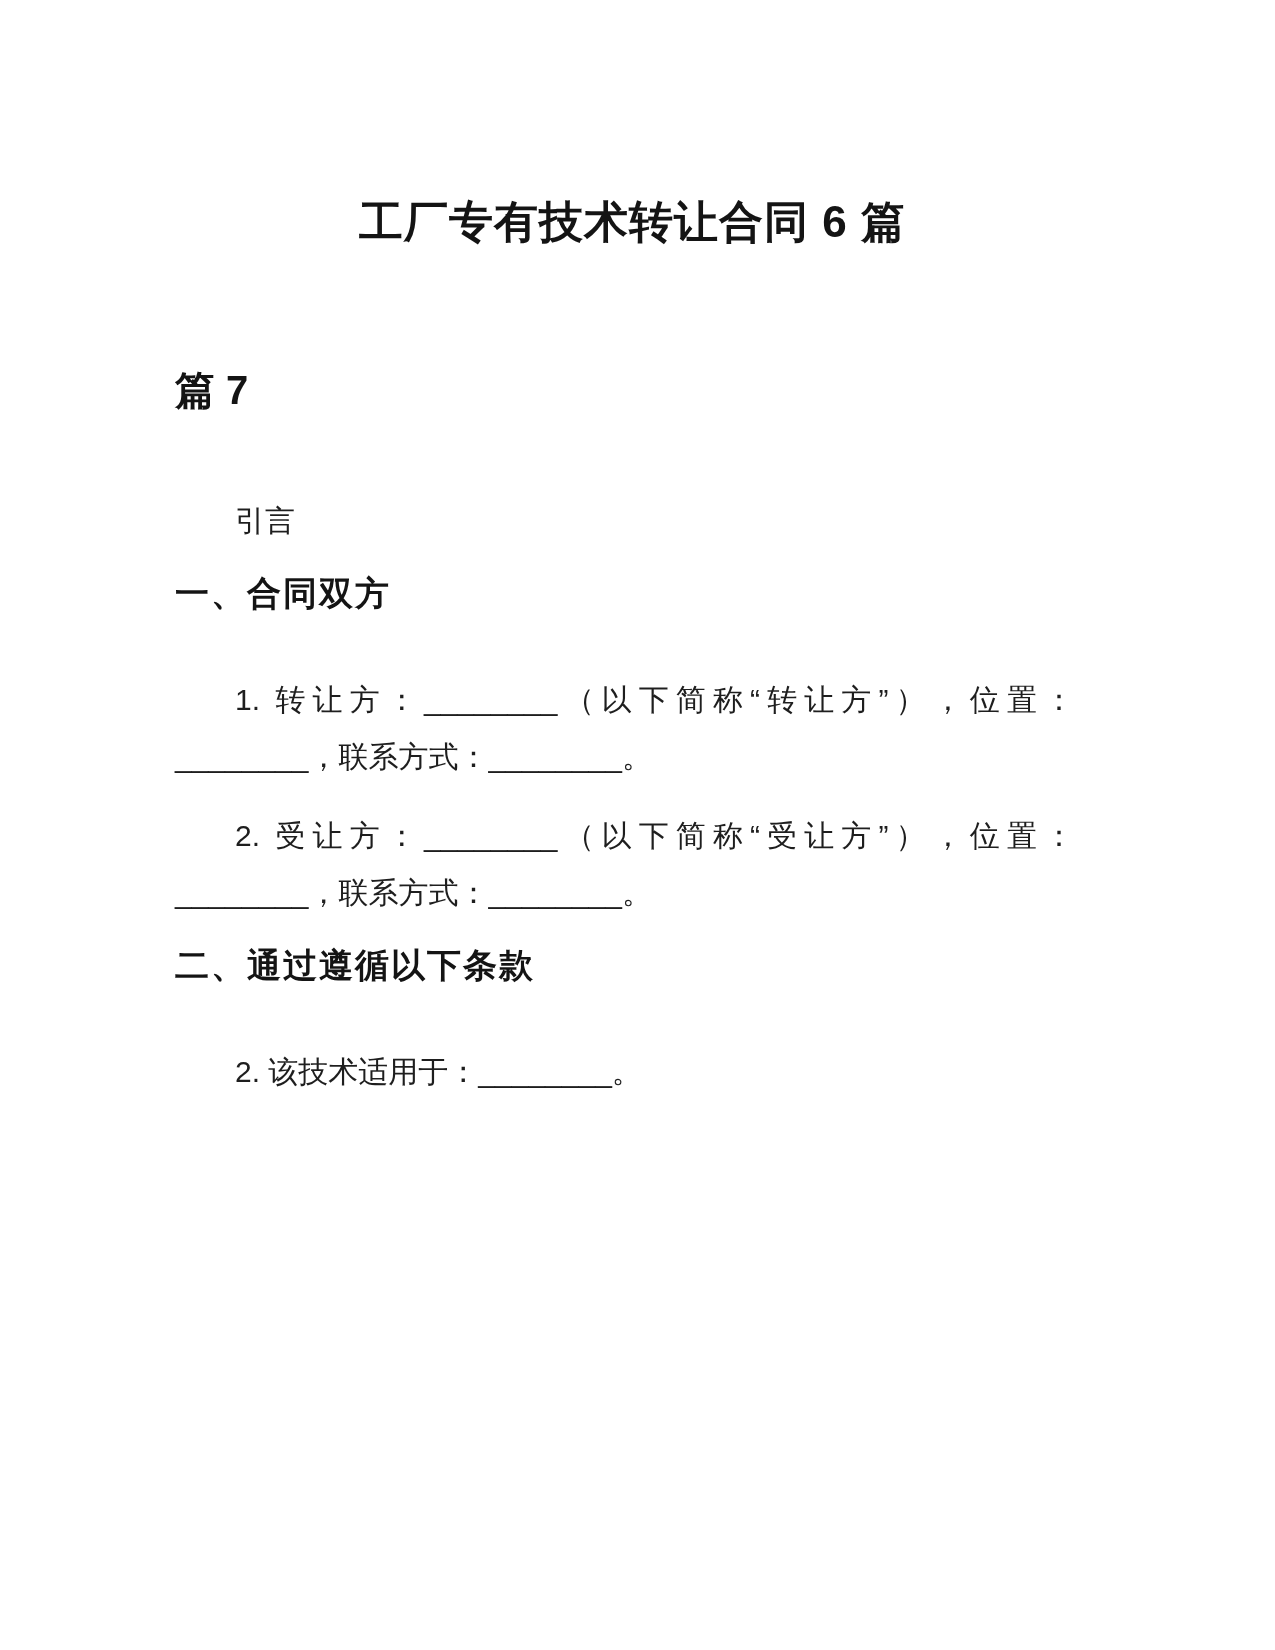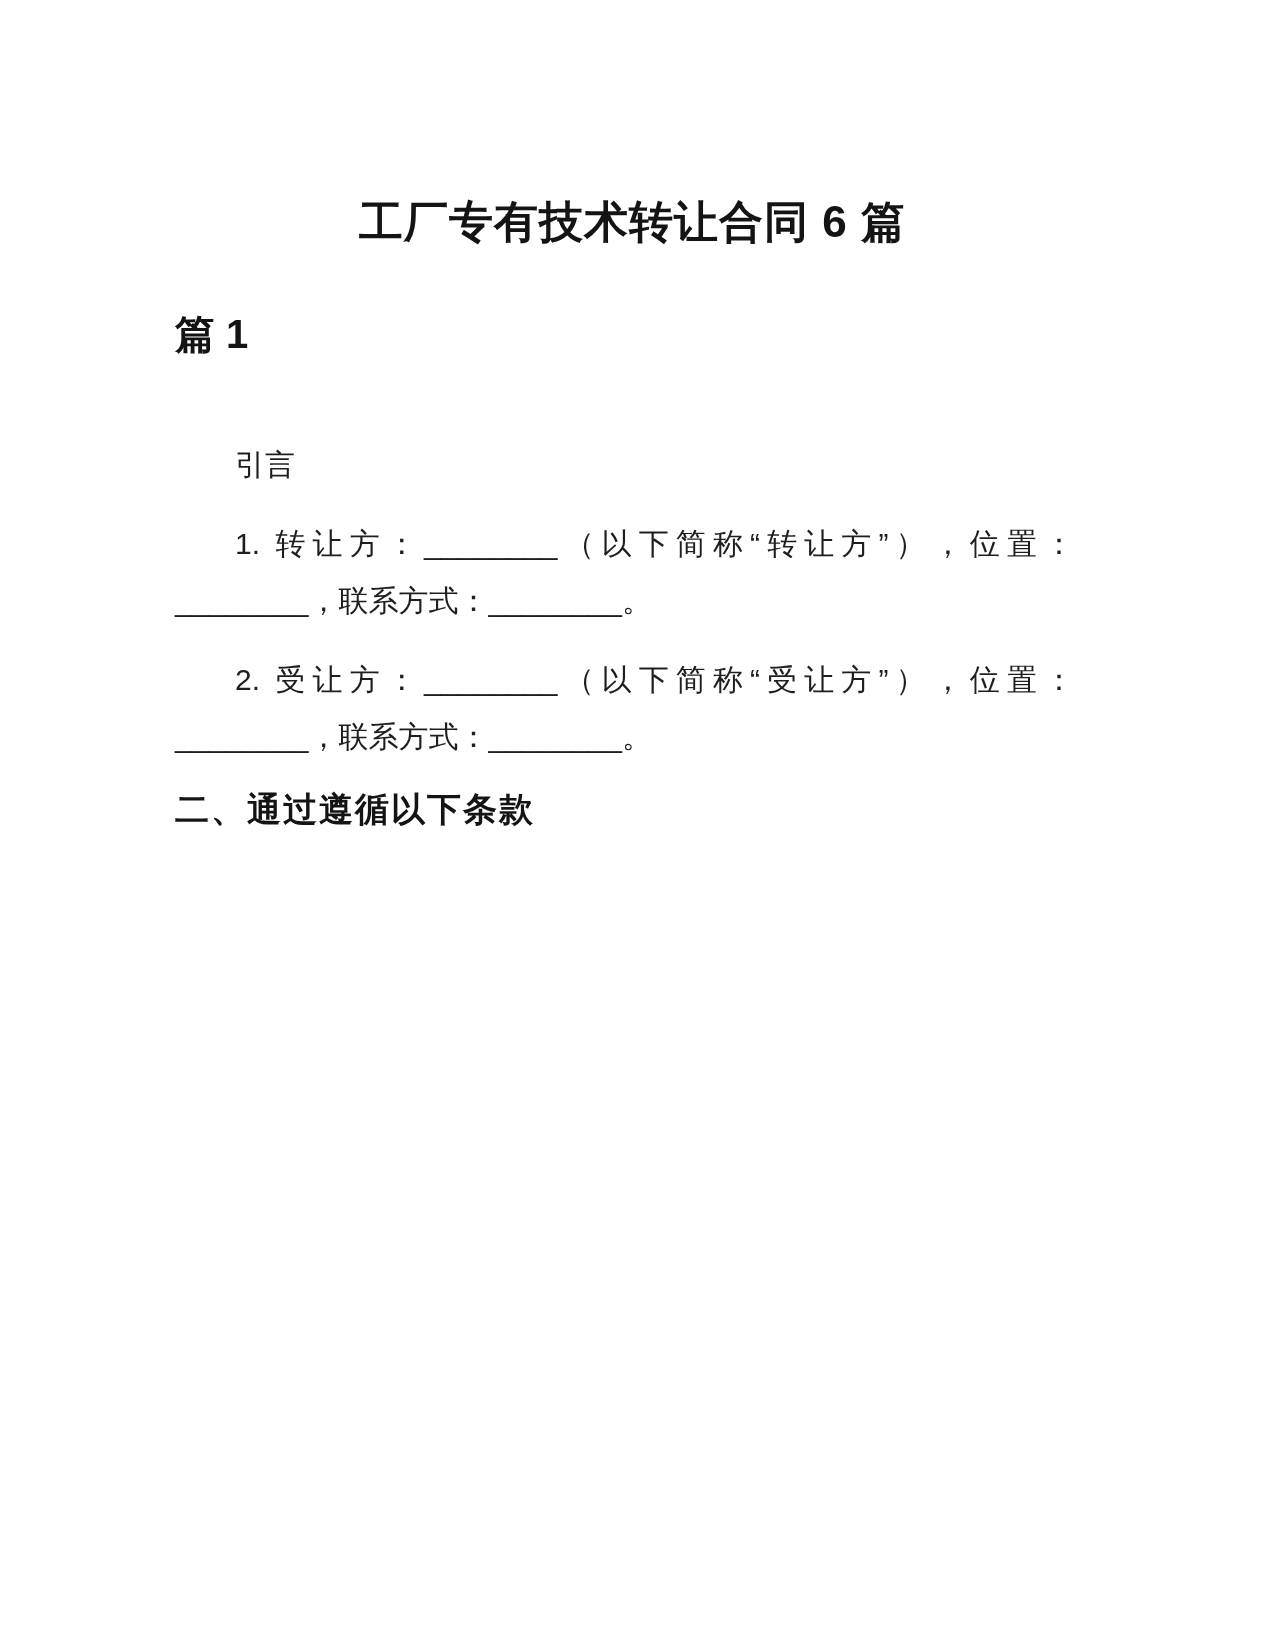--- a/index.html
+++ b/index.html
@@ -21,21 +21,21 @@
     padding: 196px 185px 0 175px;
     background: #ffffff;
     overflow: hidden;
   }
   .doc-title {
     font-size: 44px;
     font-weight: 700;
     line-height: 1.2;
     text-align: center;
     letter-spacing: 1px;
-    margin: 0 0 61px 0;
+    margin: 0 0 117px 0;
     color: #141414;
   }
   .part-heading {
     font-size: 40px;
     font-weight: 700;
     line-height: 1.2;
     margin: 0 0 78px 0;
     color: #141414;
   }
   .para {
@@ -56,27 +56,29 @@
     color: #141414;
   }
 </style>
 </head>
 <body>
 
 <div class="doc-page">
 
   <h1 class="doc-title">工厂专有技术转让合同 6 篇</h1>
 
-  <h2 class="part-heading">篇 1</h2>
+  <h2 class="part-heading">篇 7</h2>
 
   <p class="para">引言</p>
 
 
+  <h3 class="section-heading">一、合同双方</h3>
 
   <p class="para">1. 转让方：________（以下简称“转让方”），位置：________，联系方式：________。</p>
 
   <p class="para">2. 受让方：________（以下简称“受让方”），位置：________，联系方式：________。</p>
 
   <h3 class="section-heading">二、通过遵循以下条款</h3>
 
 
+  <p class="para">2. 该技术适用于：________。</p>
 
 </div>
 
 </body></html>

